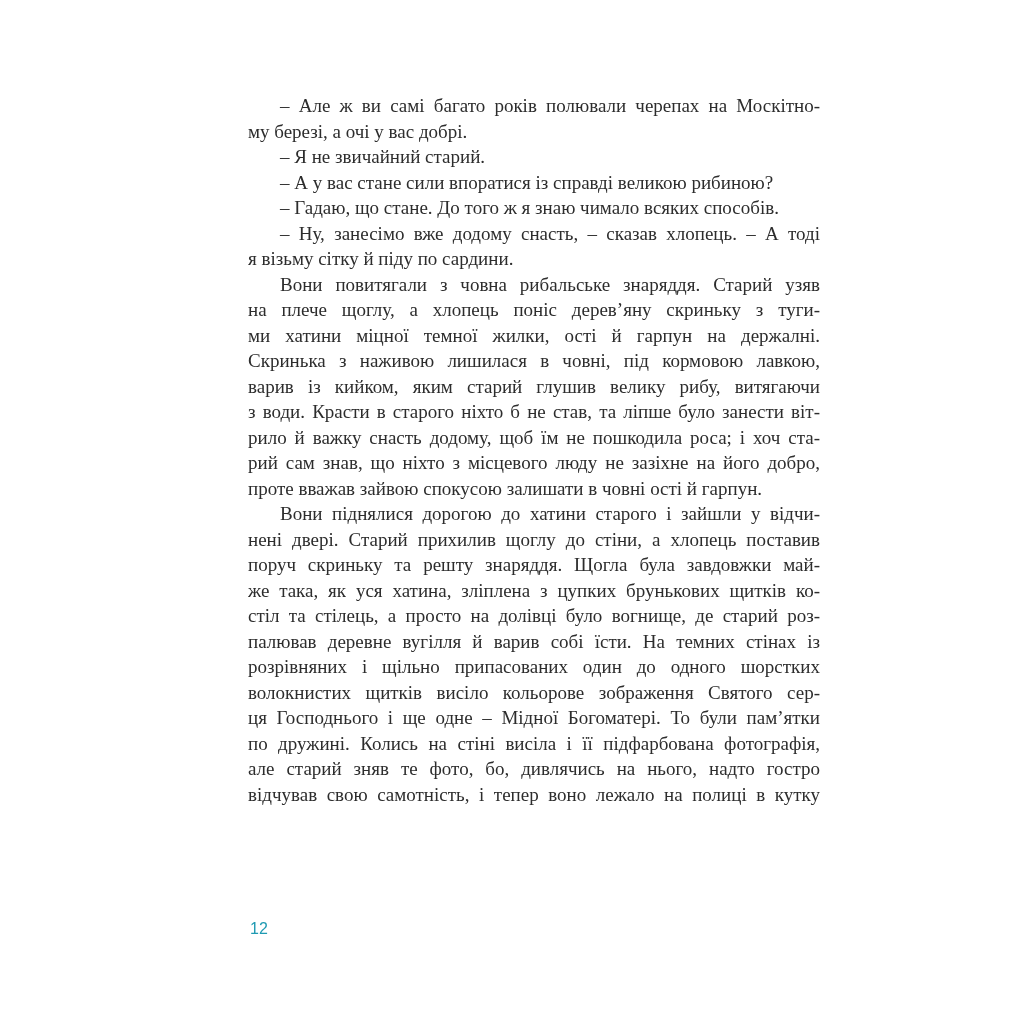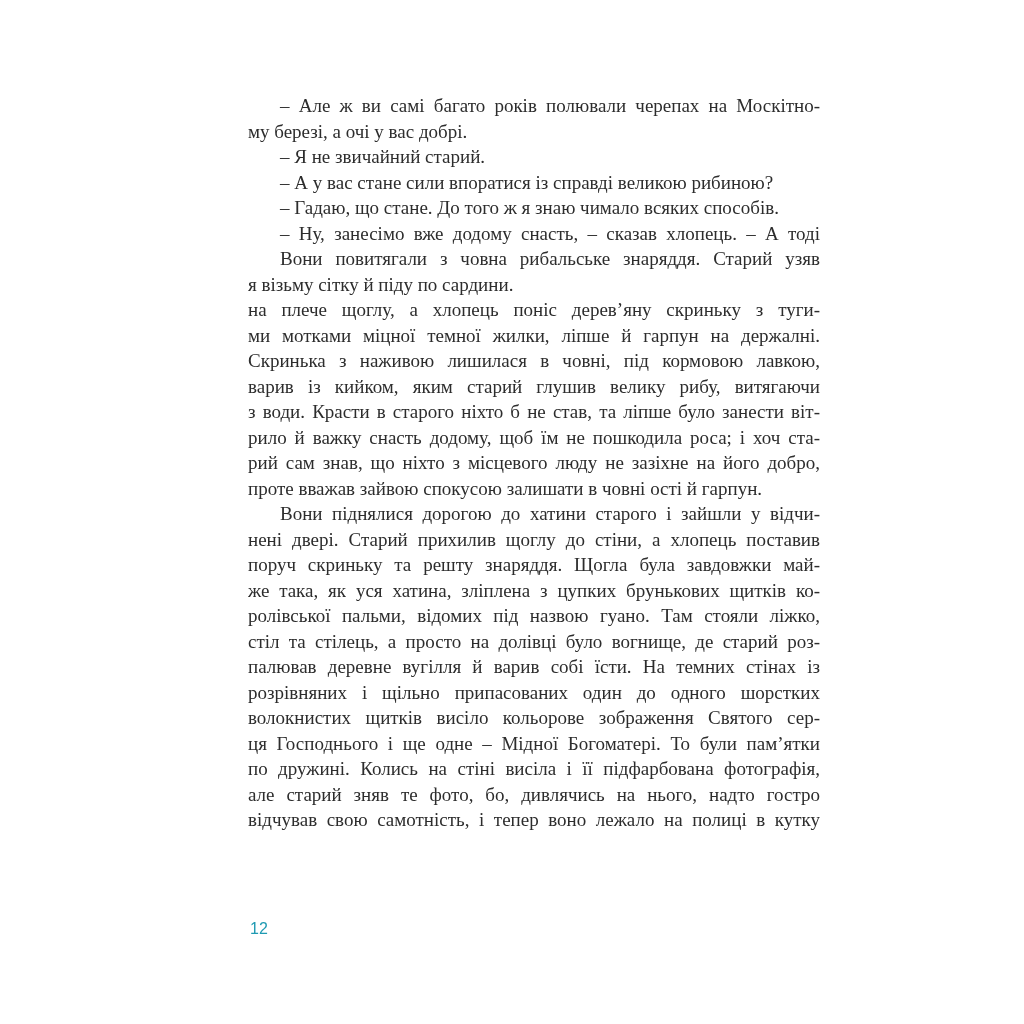--- a/index.html
+++ b/index.html
@@ -52,35 +52,34 @@
 <body>
 
 <div class="page">
   <div class="text-block">
       <div class="line first">– Але ж ви самі багато років полювали черепах на Москітно-</div>
       <div class="line last">му березі, а очі у вас добрі.</div>
       <div class="line first last">– Я не звичайний старий.</div>
       <div class="line first last">– А у вас стане сили впоратися із справді великою рибиною?</div>
       <div class="line first last">– Гадаю, що стане. До того ж я знаю чимало всяких способів.</div>
       <div class="line first">– Ну, занесімо вже додому снасть, – сказав хлопець. – А тоді</div>
+      <div class="line last">я візьму сітку й піду по сардини.</div>
       <div class="line first">Вони повитягали з човна рибальське знаряддя. Старий узяв</div>
-      <div class="line last">я візьму сітку й піду по сардини.</div>
       <div class="line">на плече щоглу, а хлопець поніс дерев’яну скриньку з туги-</div>
-      <div class="line">ми мотками міцної темної жилки, ліпше й гарпун на держалні.</div>
+      <div class="line">ми хатини міцної темної жилки, ості й гарпун на держалні.</div>
       <div class="line">Скринька з наживою лишилася в човні, під кормовою лавкою,</div>
       <div class="line">варив із кийком, яким старий глушив велику рибу, витягаючи</div>
       <div class="line">з води. Красти в старого ніхто б не став, та ліпше було занести віт-</div>
       <div class="line">рило й важку снасть додому, щоб їм не пошкодила роса; і хоч ста-</div>
       <div class="line">рий сам знав, що ніхто з місцевого люду не зазіхне на його добро,</div>
       <div class="line last">проте вважав зайвою спокусою залишати в човні ості й гарпун.</div>
       <div class="line first">Вони піднялися дорогою до хатини старого і зайшли у відчи-</div>
       <div class="line">нені двері. Старий прихилив щоглу до стіни, а хлопець поставив</div>
       <div class="line">поруч скриньку та решту знаряддя. Щогла була завдовжки май-</div>
       <div class="line">же така, як уся хатина, зліплена з цупких брунькових щитків ко-</div>
-      <div class="line">ролівської пальми, відомих під назвою гуано. Там стояли ліжко,</div>
       <div class="line">стіл та стілець, а просто на долівці було вогнище, де старий роз-</div>
       <div class="line">палював деревне вугілля й варив собі їсти. На темних стінах із</div>
       <div class="line">розрівняних і щільно припасованих один до одного шорстких</div>
       <div class="line">волокнистих щитків висіло кольорове зображення Святого сер-</div>
       <div class="line">ця Господнього і ще одне – Мідної Богоматері. То були пам’ятки</div>
       <div class="line">по дружині. Колись на стіні висіла і її підфарбована фотографія,</div>
       <div class="line">але старий зняв те фото, бо, дивлячись на нього, надто гостро</div>
       <div class="line">відчував свою самотність, і тепер воно лежало на полиці в кутку</div>
     </div>
   <div class="page-number">12</div>

